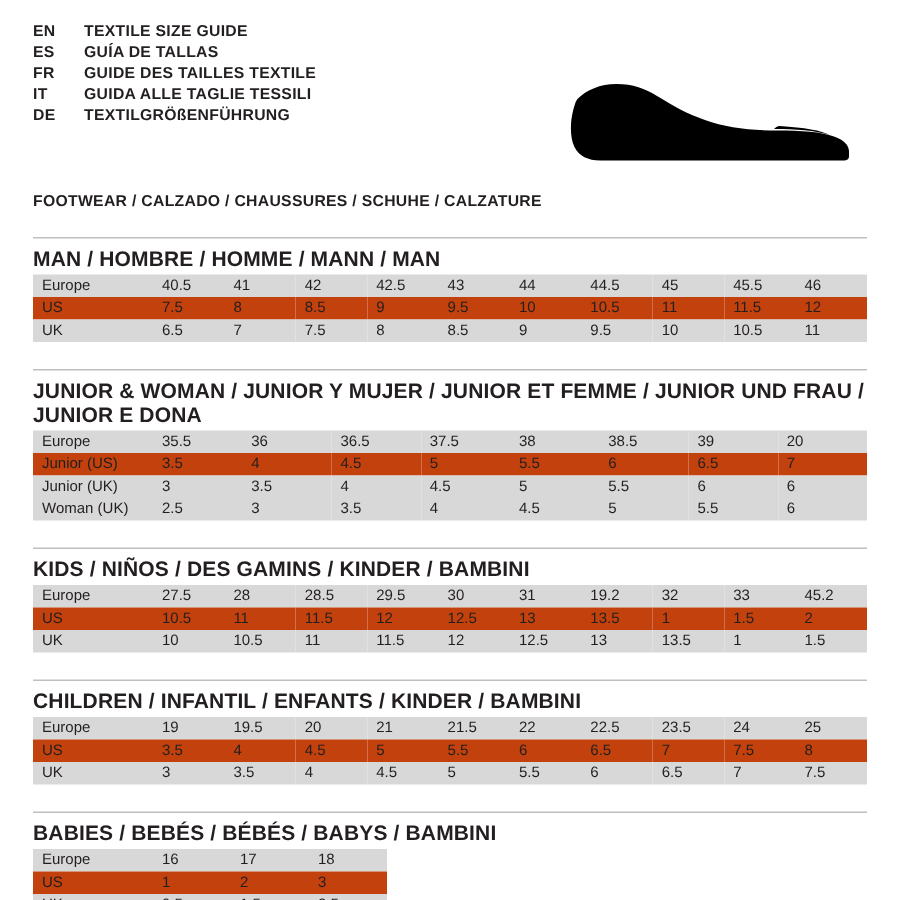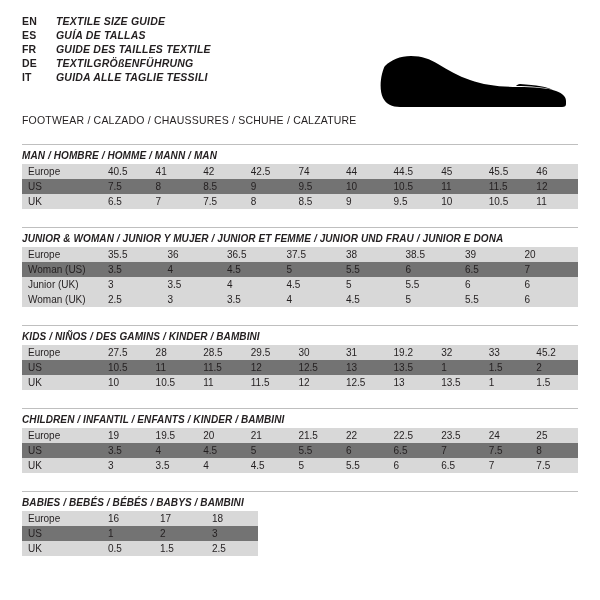--- a/index.html
+++ b/index.html
@@ -39,67 +39,66 @@
     vertical-align: top;
     font-weight: bold;
     letter-spacing: 0.2px;
   }
   .lang-code {
     width: 34px;
     font-weight: bold;
   }
   .lang-title {
     font-weight: bold;
-    font-style: italic;
   }
 
   .shoe-wrap {
     width: 190px;
     height: 78px;
     margin-right: 10px;
     margin-top: 20px;
   }
 
   .section-title {
     font-size: 10.5px;
-    font-weight: normal;
+    font-weight: bold;
     letter-spacing: 0.2px;
+    margin-top: 14px;
   }
 
   
   .block {
     margin-top: 18px;
   }
   .block-title {
-    font-size: 10px;
+    font-size: 14px;
     font-weight: bold;
     letter-spacing: 0.1px;
     margin-bottom: 3px;
-    font-style: italic;
   }
   table.sizes {
     border-collapse: collapse;
     width: 100%;
     table-layout: fixed;
     font-size: 10px;
   }
   table.sizes.babies {
     width: 236px;
   }
   table.sizes td {
     height: 15px;
     padding: 0 0 0 6px;
     white-space: nowrap;
     color: #231f20;
   }
   table.sizes tr.shade td {
     background: #d8d8d8;
   }
   table.sizes tr.plain td {
-    background: #737373;
+    background: #c2410c;
   }
   td.rowlabel {
     width: 74px;
   }
   .babies td.rowlabel { width: 74px; }
 
   hr.rule {
     border: none;
     border-top: 1px solid #bfbfbf;
     margin: 0;
@@ -119,26 +118,26 @@
           </tr>
           <tr>
             <td class="lang-code">ES</td>
             <td class="lang-title">GUÍA DE TALLAS</td>
           </tr>
           <tr>
             <td class="lang-code">FR</td>
             <td class="lang-title">GUIDE DES TAILLES TEXTILE</td>
           </tr>
           <tr>
+            <td class="lang-code">IT</td>
+            <td class="lang-title">GUIDA ALLE TAGLIE TESSILI</td>
+          </tr>
+          <tr>
             <td class="lang-code">DE</td>
             <td class="lang-title">TEXTILGRÖßENFÜHRUNG</td>
-          </tr>
-          <tr>
-            <td class="lang-code">IT</td>
-            <td class="lang-title">GUIDA ALLE TAGLIE TESSILI</td>
           </tr>
         </tbody>
     </table>
 
     <div class="shoe-wrap">
       <svg viewBox="0 0 190 78" width="190" height="78" aria-hidden="true">
         <path fill="#000000" d="M7,30 C13,24 22,20 33,20 C44,20 52,23 60,28 C70,34 80,40 92,44
           C106,49 122,51 140,51 C156,51 170,52 178,55 C185,57.5 188,61 188,65
           L188,68 C188,70 187,71 184,71 L22,71 C14,71 8,68 5,62 C2,56 2,46 4,38 C5,34 6,31 7,30 Z"></path>
         <path fill="#000000" d="M138,50 C152,50 166,51 175,54 C170,51 158,49 142,48 C140,48 139,49 138,50 Z"></path>
@@ -153,21 +152,21 @@
         <hr class="rule">
         <div class="block-title" style="margin-top: 5px;">MAN / HOMBRE / HOMME / MANN / MAN</div>
         <table class="sizes">
           <tbody>
             <tr class="shade">
               <td class="rowlabel">Europe</td>
               <td>40.5</td>
               <td>41</td>
               <td>42</td>
               <td>42.5</td>
-              <td>74</td>
+              <td>43</td>
               <td>44</td>
               <td>44.5</td>
               <td>45</td>
               <td>45.5</td>
               <td>46</td>
             </tr>
             <tr class="plain">
               <td class="rowlabel">US</td>
               <td>7.5</td>
               <td>8</td>
@@ -206,21 +205,21 @@
               <td>35.5</td>
               <td>36</td>
               <td>36.5</td>
               <td>37.5</td>
               <td>38</td>
               <td>38.5</td>
               <td>39</td>
               <td>20</td>
             </tr>
             <tr class="plain">
-              <td class="rowlabel">Woman (US)</td>
+              <td class="rowlabel">Junior (US)</td>
               <td>3.5</td>
               <td>4</td>
               <td>4.5</td>
               <td>5</td>
               <td>5.5</td>
               <td>6</td>
               <td>6.5</td>
               <td>7</td>
             </tr>
             <tr class="shade">

